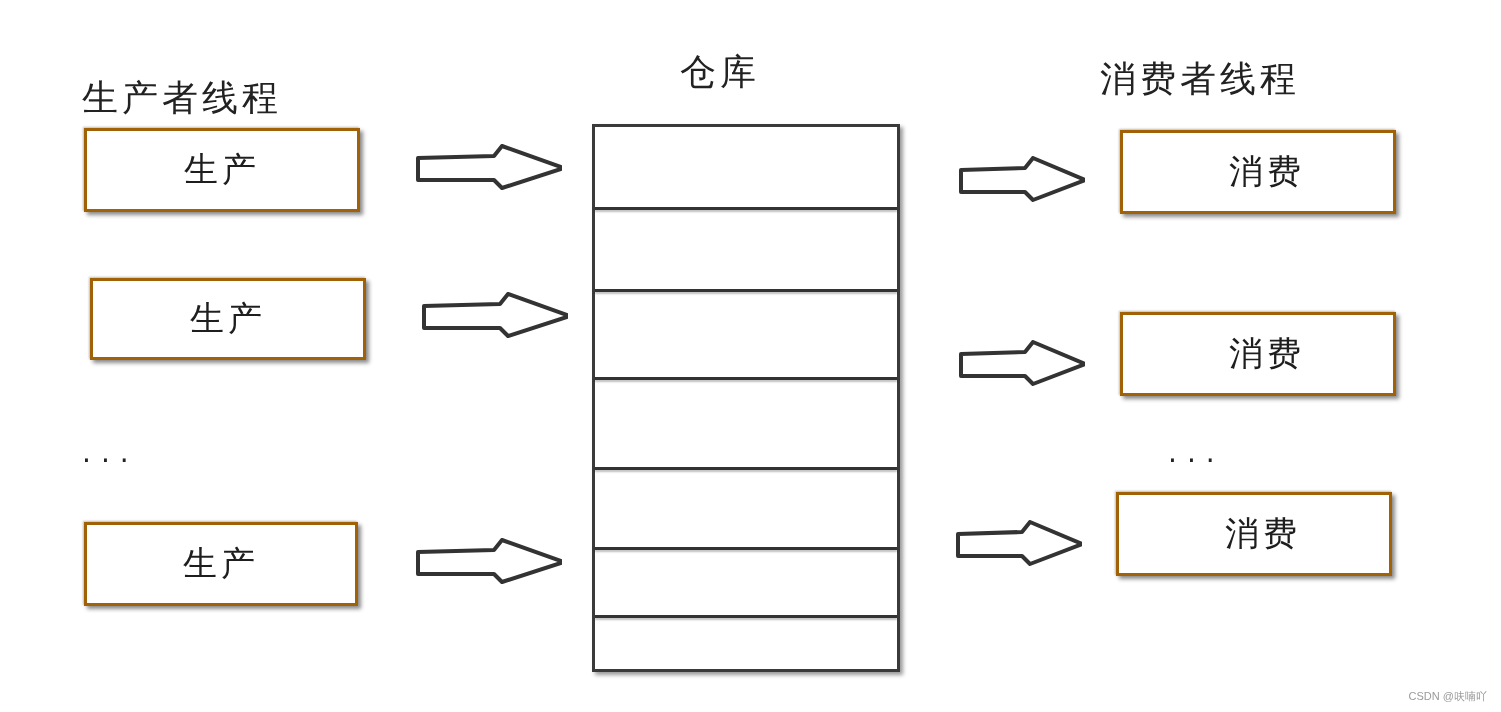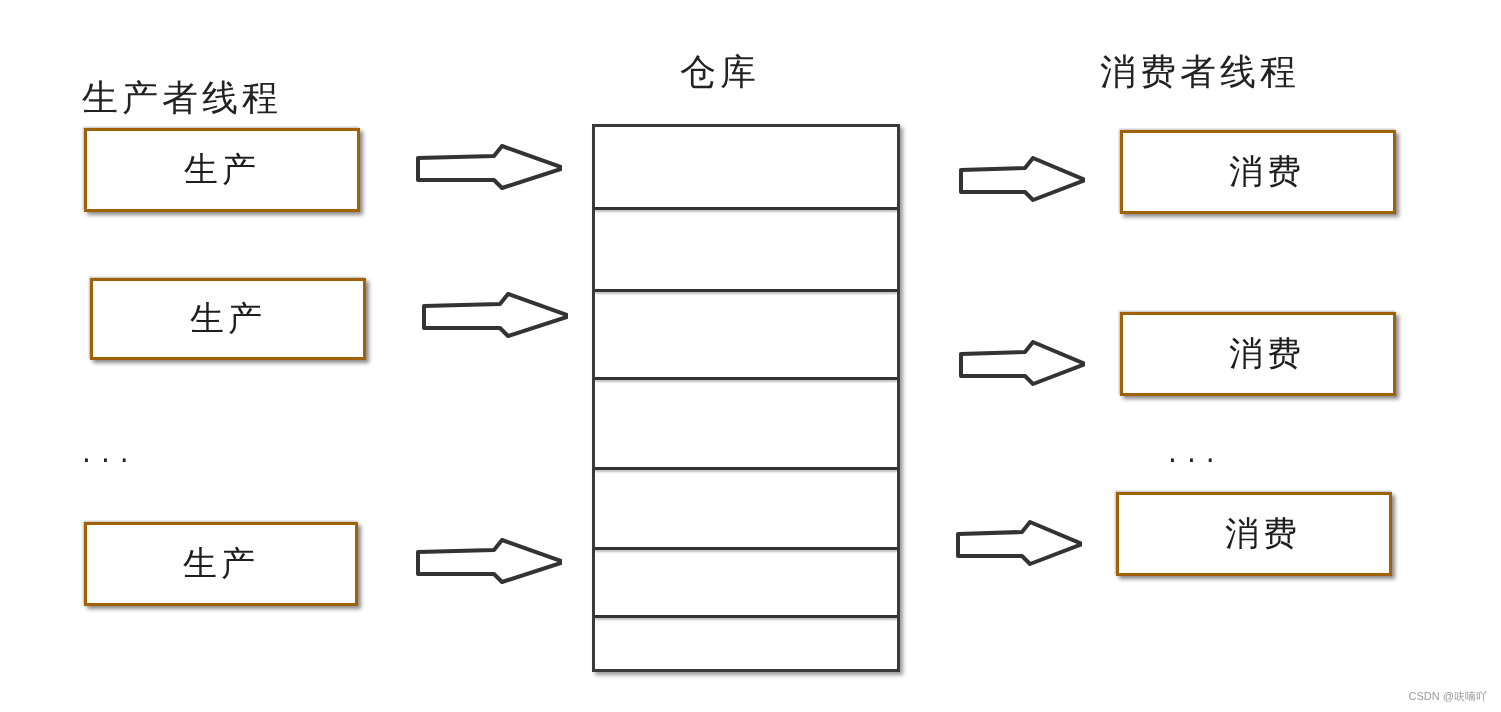--- a/index.html
+++ b/index.html
@@ -18,21 +18,21 @@
   .slot-line { position:absolute; left:0; right:0; height:3px; background:#333;
                box-shadow:0 2px 2px rgba(0,0,0,0.25); }
   .watermark { position:absolute; right:14px; bottom:8px; font-size:11px; color:#9a9a9a;
                font-family:"Liberation Sans", sans-serif; }
 </style>
 </head>
 <body>
 
 <div class="heading" style="left:82px; top:50px;margin-top:24px;">生产者线程</div>
 <div class="heading" style="left:652px; top:48px;margin-left:28px;">仓库</div>
-<div class="heading" style="left:1100px; top:48px;">消费者线程</div>
+<div class="heading" style="left:1100px; top:55px;">消费者线程</div>
 
 <div class="box" style="left:84px; top:128px; width:276px; height:84px;">
   <span>生产</span>
 </div>
 <div class="box" style="left:90px; top:278px; width:276px; height:82px;">
   <span>生产</span>
 </div>
 <div class="dots" style="left:82px; top:436px;">...</div>
 <div class="box" style="left:84px; top:522px; width:274px; height:84px;">
   <span>生产</span>

